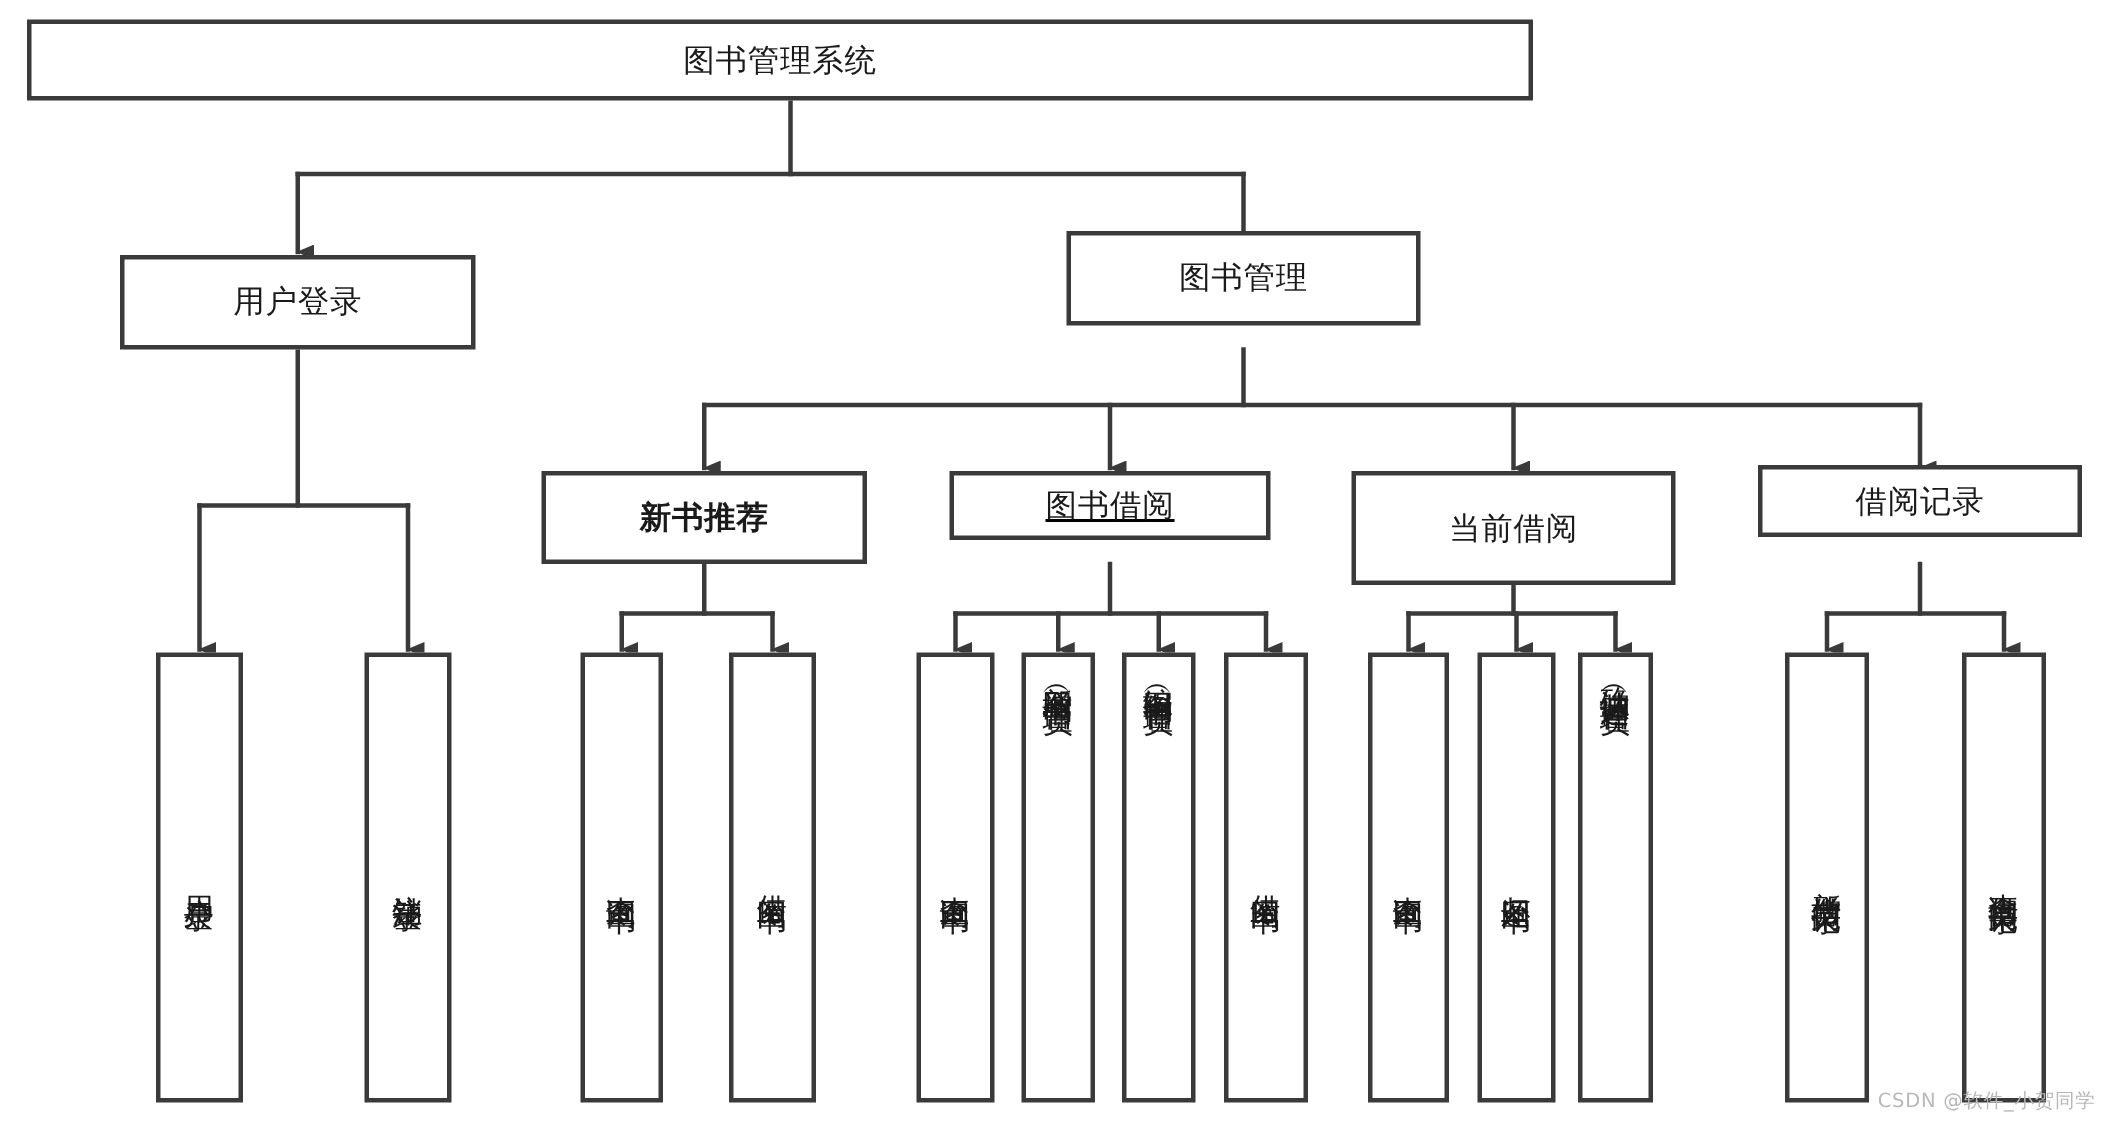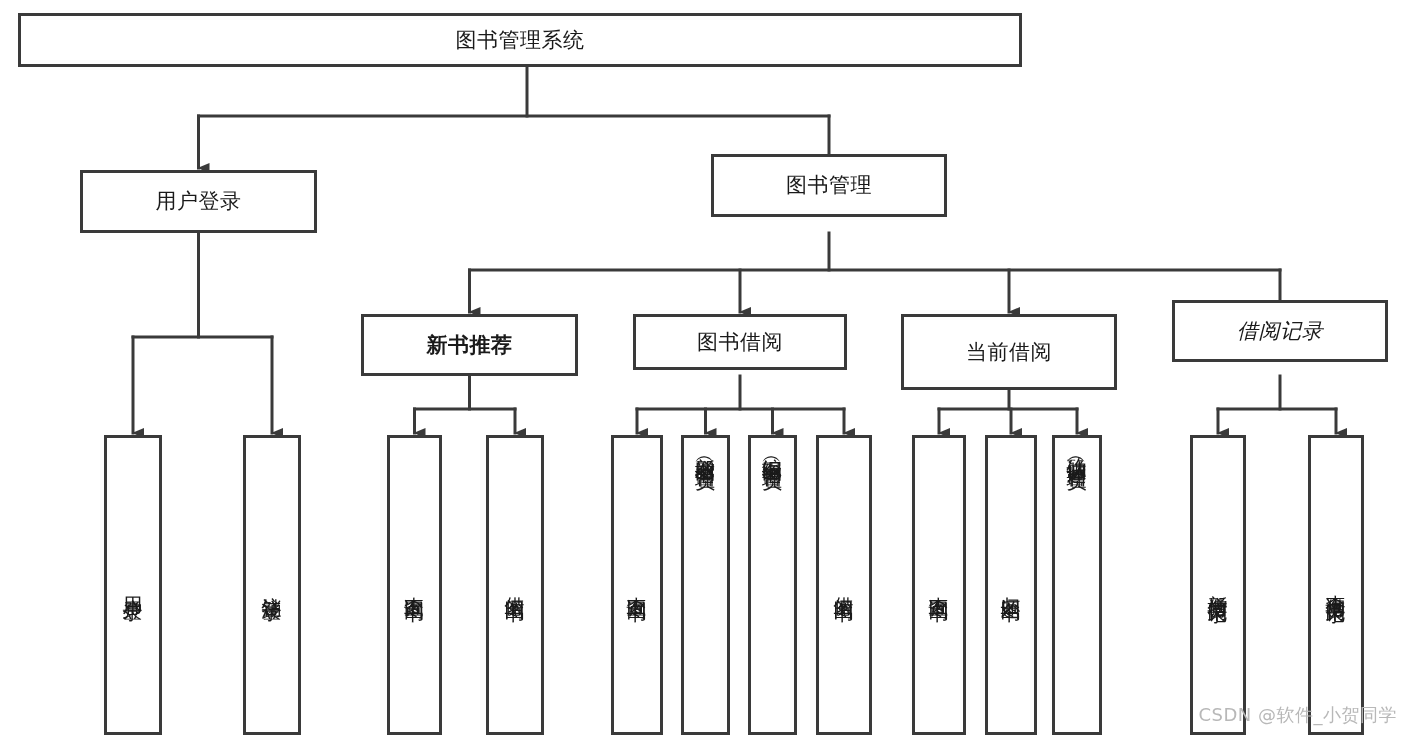--- a/index.html
+++ b/index.html
@@ -50,22 +50,22 @@
     align-items: flex-start;
     padding-top: 4px;
   }
   .node-box.vertical.mid {
     align-items: center;
     padding-top: 0;
   }
   .watermark {
     position: absolute;
     right: 8px;
-    bottom: 20px;
-    font-size: 18px;
+    bottom: 4px;
+    font-size: 13px;
     color: #b8b8b8;
     white-space: nowrap;
     letter-spacing: 0.5px;
   }
 </style>
 </head>
 <body>
 
 <svg id="canvas" viewBox="0 0 1405 747" xmlns="http://www.w3.org/2000/svg">
   <defs>
@@ -116,27 +116,27 @@
     </div>
     <div class="node-box" style="left: 80px; top: 170px; width: 237px; height: 63px;">
       <span class="node-label">用户登录</span>
     </div>
     <div class="node-box" style="left: 711px; top: 154px; width: 236px; height: 63px;">
       <span class="node-label">图书管理</span>
     </div>
     <div class="node-box" style="left: 361px; top: 314px; width: 217px; height: 62px; font-weight: bold;">
       <span class="node-label">新书推荐</span>
     </div>
-    <div class="node-box" style="left: 633px; top: 314px; width: 214px; height: 56px;">
+    <div class="node-box" style="left: 633px; top: 314px; width: 214px; height: 46px; text-decoration: underline;">
       <span class="node-label">图书借阅</span>
     </div>
     <div class="node-box" style="left: 901px; top: 314px; width: 216px; height: 76px;">
       <span class="node-label">当前借阅</span>
     </div>
-    <div class="node-box" style="left: 1172px; top: 300px; width: 216px; height: 62px; font-style: italic;">
+    <div class="node-box" style="left: 1172px; top: 310px; width: 216px; height: 48px;">
       <span class="node-label">借阅记录</span>
     </div>
     <div class="node-box vertical mid" style="left: 104px; top: 435px; width: 58px; height: 300px;">
       <span class="node-label">用户登录</span>
     </div>
     <div class="node-box vertical mid" style="left: 243px; top: 435px; width: 58px; height: 300px;">
       <span class="node-label">注销登录</span>
     </div>
     <div class="node-box vertical mid" style="left: 387px; top: 435px; width: 55px; height: 300px;">
       <span class="node-label">查询图书</span>

